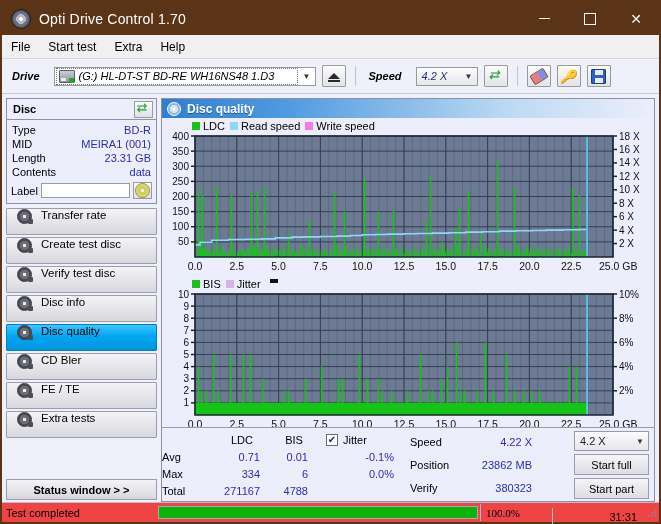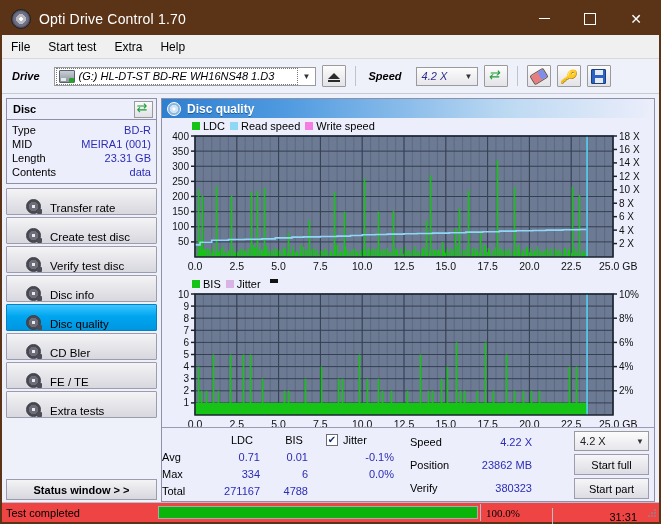--- a/index.html
+++ b/index.html
@@ -134,21 +134,21 @@
   }
   .cd-glyph{
     width:13px;height:13px;border-radius:50%;
     background:radial-gradient(circle at 50% 50%, #f2f2e0 0 18%, #cfcf63 19% 55%, #e0e08a 56% 82%, #b5b54a 83% 100%);
     border:1px solid #8c8c3b;
   }
   .navlist{margin-top:4px;display:flex;flex-direction:column;gap:2px;}
   .navbtn{
     height:27px;border:1px solid #9c9cae;box-sizing:border-box;
     background:linear-gradient(#f4f4f6,#d7d7de);
-    display:flex;align-items:flex-end;padding-left:19px;gap:9px;font-size:11.5px;color:#000;
+    display:flex;align-items:flex-start;padding-left:10px;gap:9px;font-size:11.5px;color:#000;
     border-radius:1px;
   }
   .navbtn.sel{
     background:linear-gradient(#3ec6ff,#00a6f0 45%,#0096e0);
     border-color:#0a7fc0;color:#000;
   }
   .nav-ico{
     width:13px;height:13px;border-radius:50%;flex:0 0 auto;
     background:radial-gradient(circle at 50% 50%, #e9e9ee 0 17%, #6d6d7a 18% 52%, #494952 53% 100%);
     border:1px solid #3a3a44;position:relative;
@@ -317,20 +317,27 @@
             <span class="k">MID</span>
             <span class="v">MEIRA1 (001)</span>
           </div>
           <div class="drow">
             <span class="k">Length</span>
             <span class="v">23.31 GB</span>
           </div>
           <div class="drow">
             <span class="k">Contents</span>
             <span class="v">data</span>
+          </div>
+          <div class="labelrow">
+            <span class="k">Label</span>
+            <input class="label-input" type="text" value="" style="">
+            <span class="mini-btn">
+              <span class="cd-glyph"></span>
+            </span>
           </div>
         </div>
       </div>
 
       <div class="navlist">
         <div class="navbtn">
           <span class="nav-ico"></span>
           <span>Transfer rate</span>
         </div>
         <div class="navbtn">

